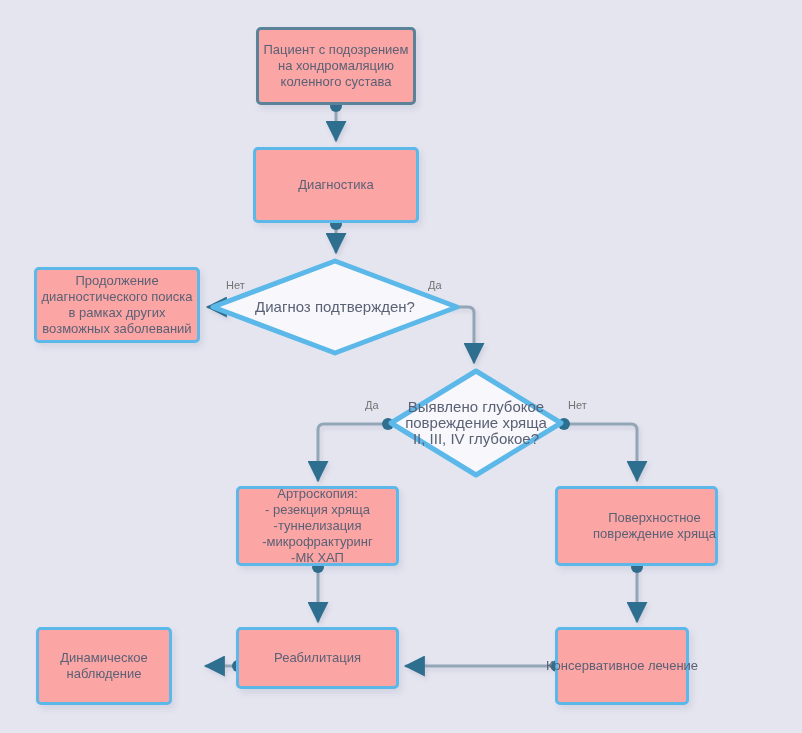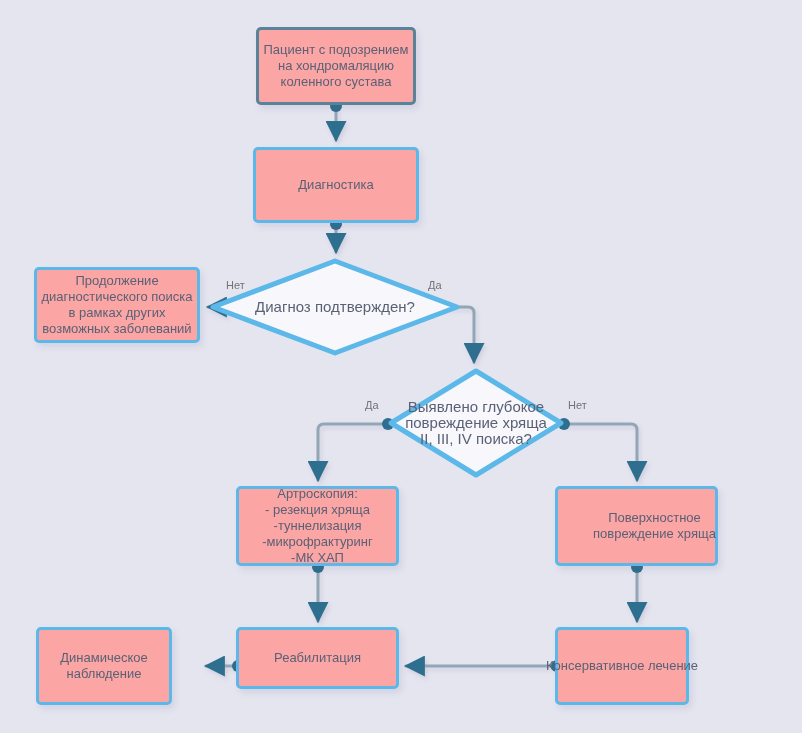--- a/index.html
+++ b/index.html
@@ -159,21 +159,21 @@
   </div>
 
   <div class="diamond-wrap" style="left:388px; top:368px; width:176px; height:110px;">
     <svg class="diamond-shape" viewBox="0 0 176 110" preserveAspectRatio="none">
       <polygon points="88,3 173,55 88,107 3,55" fill="#f8f8fc" stroke="#5bb8e8" stroke-width="5" stroke-linejoin="round"></polygon>
     </svg>
     <div class="diamond-label">
       <div>
         <div>Выявлено глубокое</div>
         <div>повреждение хряща</div>
-        <div>II, III, IV поиска?</div>
+        <div>II, III, IV глубокое?</div>
       </div>
     </div>
   </div>
 
   <div class="node box" style="left:236px; top:486px; width:163px; height:80px;">
     <div class="label">
       <div>Артроскопия:</div>
       <div>- резекция хряща</div>
       <div>-туннелизация</div>
       <div>-микрофрактуринг</div>

